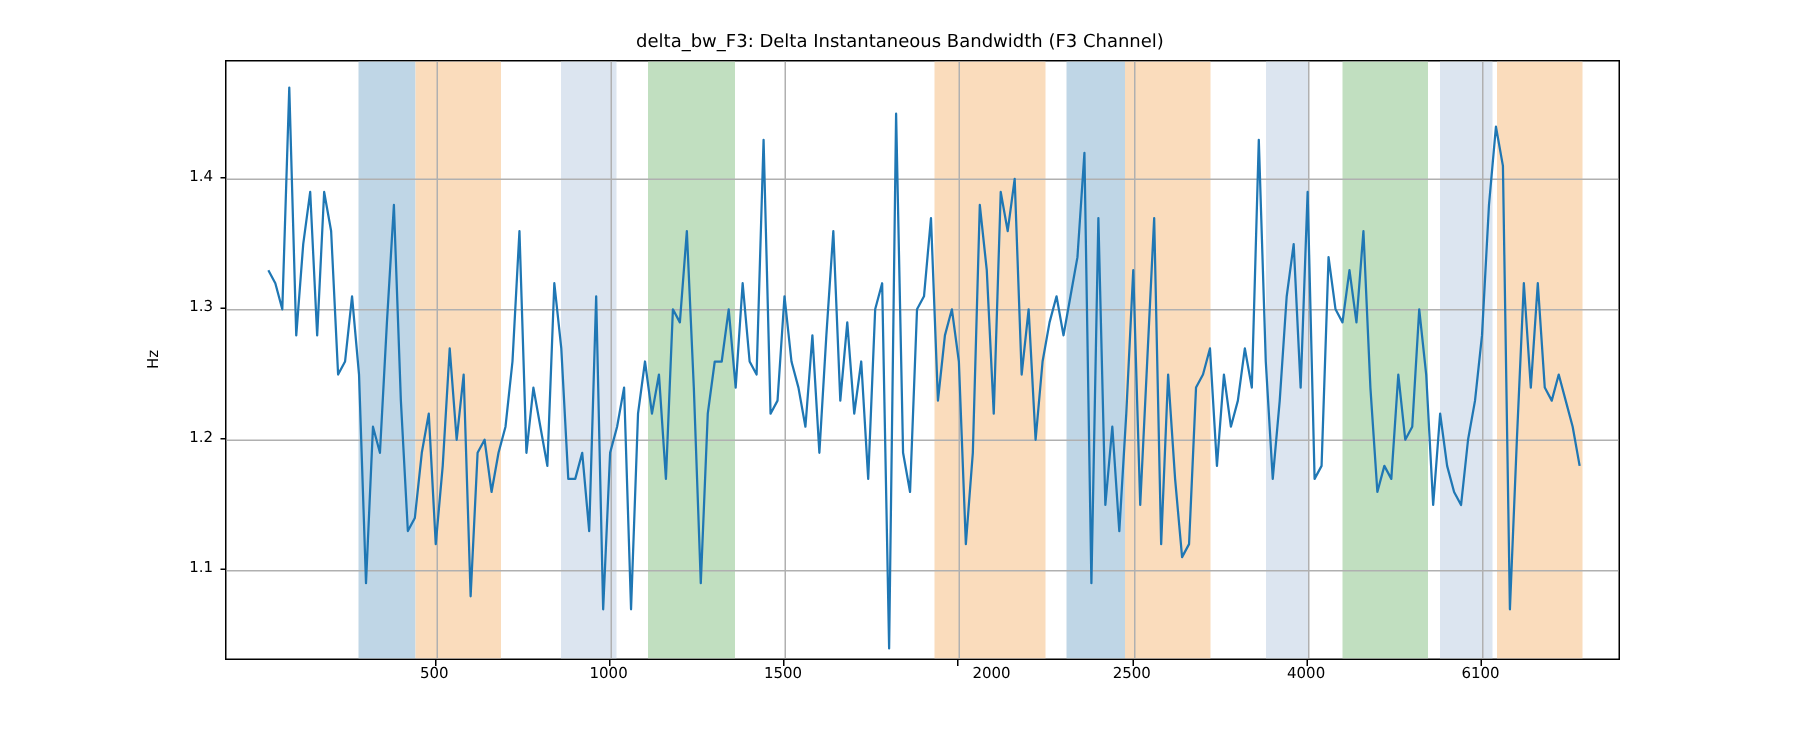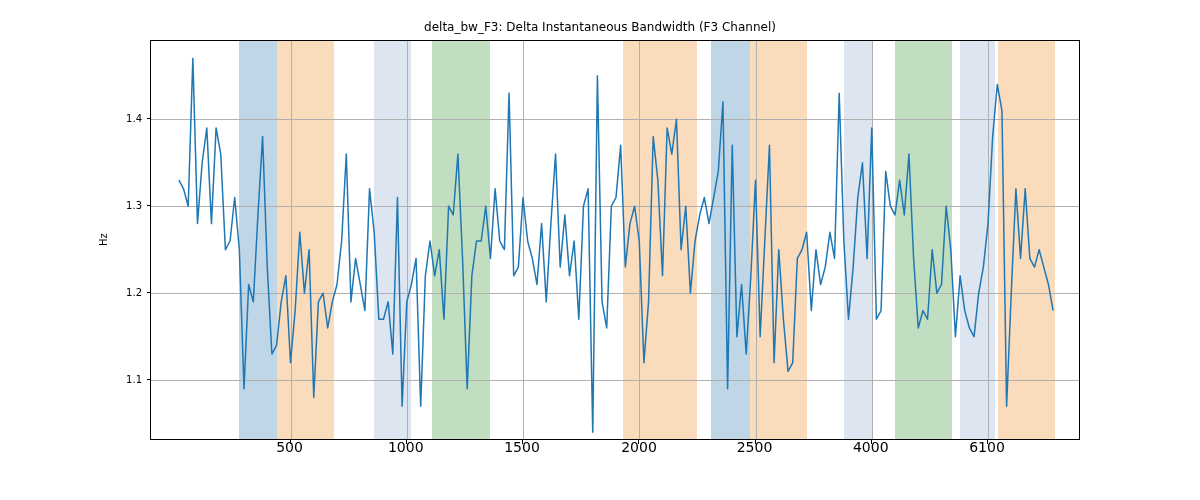--- a/index.html
+++ b/index.html
@@ -80,21 +80,21 @@
     font-size: 10px;
     display: flex;
     align-items: center;
     justify-content: center;
     transform: rotate(-180deg);
     writing-mode: vertical-rl;
   }
   .xtick-label {
     position: absolute;
     bottom: -15px;
-    font-size: 14px;
+    font-size: 10px;
     transform: translateX(-50%);
   }
   .ytick-label {
     position: absolute;
     left: -8px;
     font-size: 10px;
     transform: translate(-100%, -50%);
   }
   .xtick-mark {
     position: absolute;
@@ -152,21 +152,21 @@
         <svg class="line-plot" viewBox="0 0 930 400" preserveAspectRatio="none">
           <path d="M27.90 139.13 L32.55 147.83 L37.20 165.22 L41.85 17.39 L46.50 182.61 L51.15 121.74 L55.80 86.96 L60.45 182.61 L65.10 86.96 L69.75 113.04 L74.40 208.70 L79.05 200.00 L83.70 156.52 L88.35 208.70 L93.00 347.83 L97.65 243.48 L102.30 260.87 L106.95 173.91 L111.60 95.65 L116.25 226.09 L120.90 313.04 L125.55 304.35 L130.20 260.87 L134.85 234.78 L139.50 321.74 L144.15 269.57 L148.80 191.30 L153.45 252.17 L158.10 208.70 L162.75 356.52 L167.40 260.87 L172.05 252.17 L176.70 286.96 L181.35 260.87 L186.00 243.48 L190.65 200.00 L195.30 113.04 L199.95 260.87 L204.60 217.39 L209.25 243.48 L213.90 269.57 L218.55 147.83 L223.20 191.30 L227.85 278.26 L232.50 278.26 L237.15 260.87 L241.80 313.04 L246.45 156.52 L251.10 365.22 L255.75 260.87 L260.40 243.48 L265.05 217.39 L269.70 365.22 L274.35 234.78 L279.00 200.00 L283.65 234.78 L288.30 208.70 L292.95 278.26 L297.60 165.22 L302.25 173.91 L306.90 113.04 L311.55 217.39 L316.20 347.83 L320.85 234.78 L325.50 200.00 L330.15 200.00 L334.80 165.22 L339.45 217.39 L344.10 147.83 L348.75 200.00 L353.40 208.70 L358.05 52.17 L362.70 234.78 L367.35 226.09 L372.00 156.52 L376.65 200.00 L381.30 217.39 L385.95 243.48 L390.60 182.61 L395.25 260.87 L399.90 182.61 L404.55 113.04 L409.20 226.09 L413.85 173.91 L418.50 234.78 L423.15 200.00 L427.80 278.26 L432.45 165.22 L437.10 147.83 L441.75 391.30 L446.40 34.78 L451.05 260.87 L455.70 286.96 L460.35 165.22 L465.00 156.52 L469.65 104.35 L474.30 226.09 L478.95 182.61 L483.60 165.22 L488.25 200.00 L492.90 321.74 L497.55 260.87 L502.20 95.65 L506.85 139.13 L511.50 234.78 L516.15 86.96 L520.80 113.04 L525.45 78.26 L530.10 208.70 L534.75 165.22 L539.40 252.17 L544.05 200.00 L548.70 173.91 L553.35 156.52 L558.00 182.61 L562.65 156.52 L567.30 130.43 L571.95 60.87 L576.60 347.83 L581.25 104.35 L585.90 295.65 L590.55 243.48 L595.20 313.04 L599.85 234.78 L604.50 139.13 L609.15 295.65 L613.80 200.00 L618.45 104.35 L623.10 321.74 L627.75 208.70 L632.40 278.26 L637.05 330.43 L641.70 321.74 L646.35 217.39 L651.00 208.70 L655.65 191.30 L660.30 269.57 L664.95 208.70 L669.60 243.48 L674.25 226.09 L678.90 191.30 L683.55 217.39 L688.20 52.17 L692.85 200.00 L697.50 278.26 L702.15 226.09 L706.80 156.52 L711.45 121.74 L716.10 217.39 L720.75 86.96 L725.40 278.26 L730.05 269.57 L734.70 130.43 L739.35 165.22 L744.00 173.91 L748.65 139.13 L753.30 173.91 L757.95 113.04 L762.60 217.39 L767.25 286.96 L771.90 269.57 L776.55 278.26 L781.20 208.70 L785.85 252.17 L790.50 243.48 L795.15 165.22 L799.80 208.70 L804.45 295.65 L809.10 234.78 L813.75 269.57 L818.40 286.96 L823.05 295.65 L827.70 252.17 L832.35 226.09 L837.00 182.61 L841.65 95.65 L846.30 43.48 L850.95 69.57 L855.60 365.22 L860.25 252.17 L864.90 147.83 L869.55 217.39 L874.20 147.83 L878.85 217.39 L883.50 226.09 L888.15 208.70 L892.80 226.09 L897.45 243.48 L902.10 269.57 " fill="none" stroke="#1f77b4" stroke-width="1.5" stroke-linejoin="round"></path>
         </svg>
       </div>
 
     <div class="ylabel">Hz</div>
 
     <div class="xtick-label" style="left: 139.5px;">500</div>
     <div class="xtick-label" style="left: 255.75px;">1000</div>
     <div class="xtick-label" style="left: 372px;">1500</div>
-    <div class="xtick-label" style="left: 489px;">2000</div>
+    <div class="xtick-label" style="left: 511px;">2000</div>
     <div class="xtick-label" style="left: 604.5px;">2500</div>
     <div class="xtick-label" style="left: 720.75px;">4000</div>
     <div class="xtick-label" style="left: 837px;">6100</div>
 
     <div class="ytick-label" style="top: 339.13px;">1.1</div>
     <div class="ytick-label" style="top: 252.174px;">1.2</div>
     <div class="ytick-label" style="top: 165.217px; text-align: right;">1.3</div>
     <div class="ytick-label" style="top: 78.2609px;">1.4</div>
   <div class="xtick-mark" style="left: 139.5px;"></div>
       <div class="xtick-mark" style="left: 255.75px;"></div>

